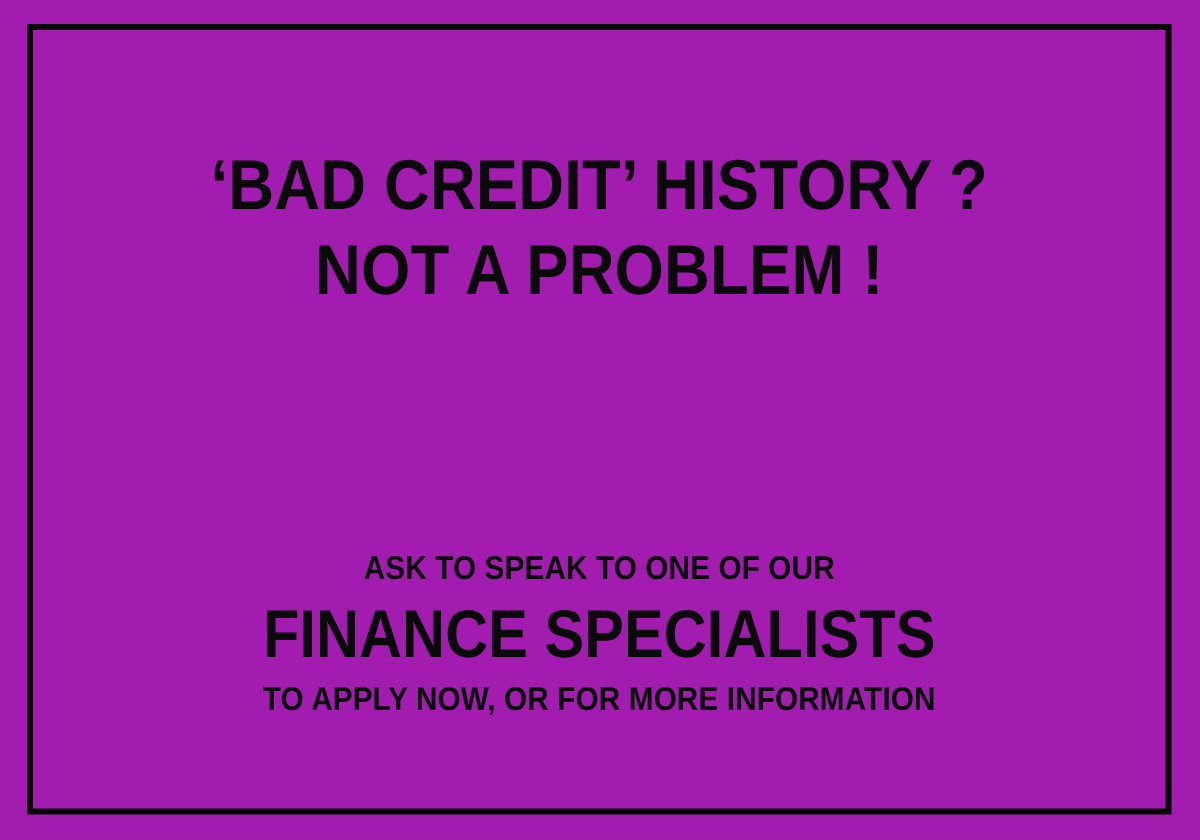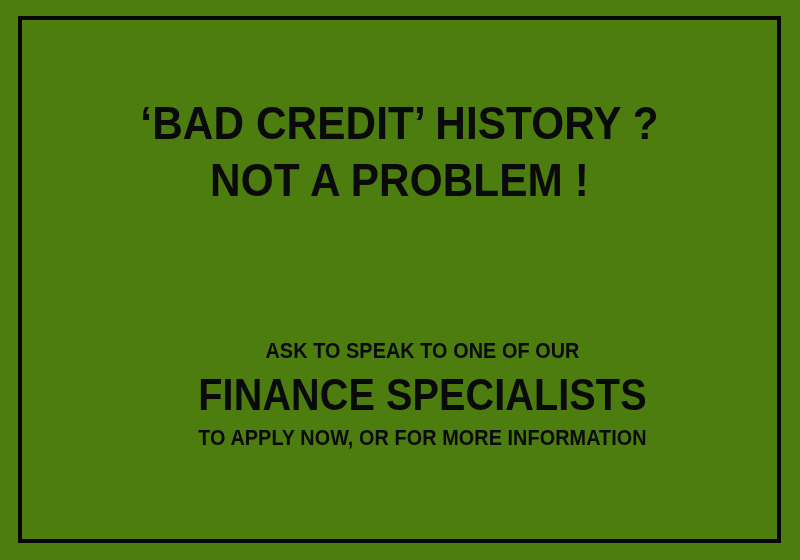--- a/index.html
+++ b/index.html
@@ -11,21 +11,21 @@
     width: 800px;
     height: 560px;
     overflow: hidden;
     font-family: "Liberation Sans", sans-serif;
   }
 
   #poster {
     position: relative;
     width: 800px;
     height: 560px;
-    background: #4d7c0f;
+    background: #a21caf;
     box-sizing: border-box;
   }
 
   
   #poster-frame {
     position: absolute;
     left: 18px;
     top: 16px;
     width: 763px;
     height: 527px;
@@ -81,23 +81,22 @@
     line-height: 29px;
     font-weight: bold;
     transform: scaleX(0.90);
     transform-origin: center center;
   }
 
   
   #cta-block {
     position: absolute;
     left: 0;
-    top: 316px;
+    top: 344px;
     width: 100%;
-    padding-left: 23px;
   }
   .cta-lead {
     font-size: 22px;
     line-height: 30px;
     font-weight: bold;
     transform: scaleX(0.90);
     transform-origin: center center;
   }
   .cta-emphasis {
     font-size: 45px;

